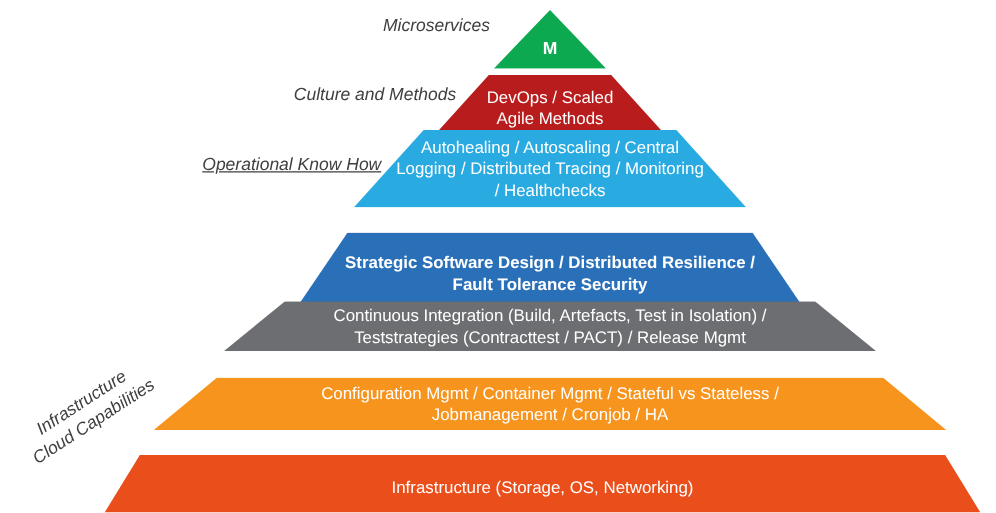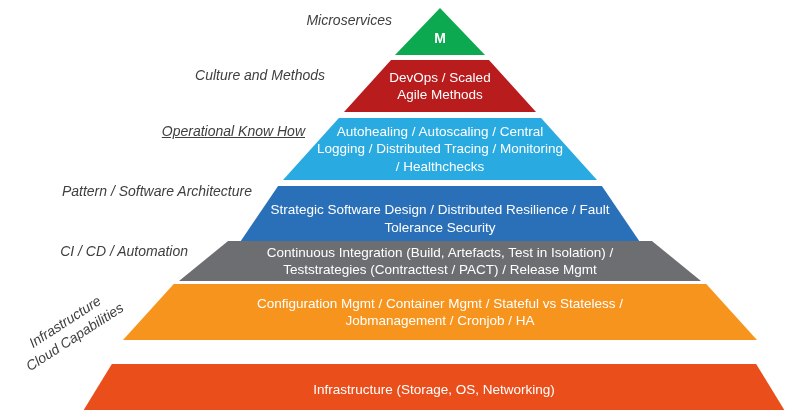--- a/index.html
+++ b/index.html
@@ -35,33 +35,34 @@
     clip-path: polygon(50% 0, 100% 100%, 0 100%);
     align-items: flex-end;
     padding-bottom: 7px;
   }
   .l1 .layer-text { font-weight: 700; font-size: 14px; }
   .l2 {
     left: 344px; top: 60px; width: 192px; height: 52px;
     clip-path: polygon(24.5% 0, 75.5% 0, 100% 100%, 0 100%);
   }
   .l3 {
-    left: 283px; top: 118px; width: 314px; height: 62px;
+    left: 283px; top: 104px; width: 314px; height: 62px;
     clip-path: polygon(17.8% 0, 82.2% 0, 100% 100%, 0 100%);
   }
   .l4 {
     left: 234px; top: 186px; width: 412px; height: 65px;
     clip-path: polygon(10.7% 0, 89.3% 0, 100% 100%, 0 100%);
+    font-weight: bold;
   }
   .l5 {
     left: 179px; top: 241px; width: 522px; height: 40px;
     clip-path: polygon(9.4% 0, 90.6% 0, 100% 100%, 0 100%);
   }
   .l6 {
-    left: 123px; top: 284px; width: 634px; height: 56px;
+    left: 123px; top: 302px; width: 634px; height: 42px;
     clip-path: polygon(8% 0, 92% 0, 100% 100%, 0 100%);
   }
   .l7 {
     left: 80px; top: 364px; width: 708px; height: 52px;
     clip-path: polygon(4.5% 0, 95.5% 0, 100% 100%, 0 100%);
     justify-content: center;
   }
   .t2 { max-width: 132px; }
   .t3 { max-width: 252px; }
   .t4 { max-width: 352px; }
@@ -71,21 +72,21 @@
   .side-label {
     position: absolute;
     font-style: italic;
     color: #3f3f3f;
     font-size: 14px;
     text-align: left;
     white-space: nowrap;
     line-height: 1.1;
   }
   .sl1 { top: 13px;  right: 405px; }
-  .sl2 { top: 68px;  right: 472px; margin-left: 24px; }
+  .sl2 { top: 68px;  right: 432px; margin-left: 24px; }
   .sl3 { top: 124px; right: 492px; text-decoration: underline; }
   .sl4 { top: 184px; right: 545px; }
   .sl5 { top: 244px; right: 609px; }
   .sl6 {
     top: 312px; left: 0px; width: 140px;
     transform: rotate(-33deg);
     text-align: center;
     white-space: normal;
     line-height: 1.25;
   }
@@ -122,22 +123,20 @@
   <div class="layer l7" style="background-color: rgb(233, 78, 27);">
     <span class="layer-text">Infrastructure (Storage, OS, Networking)</span>
   </div>
 
   <div class="side-label sl1">Microservices</div>
 
   <div class="side-label sl2">Culture and Methods</div>
 
   <div class="side-label sl3">Operational Know How</div>
 
-  <div class="side-label sl4">Pattern / Software Architecture</div>
 
-  <div class="side-label sl5">CI / CD / Automation</div>
 
   <div class="side-label sl6">
     <span>Infrastructure</span><br>
     <span>Cloud Capabilities</span>
   </div>
 
 </div>
 
 </body></html>

